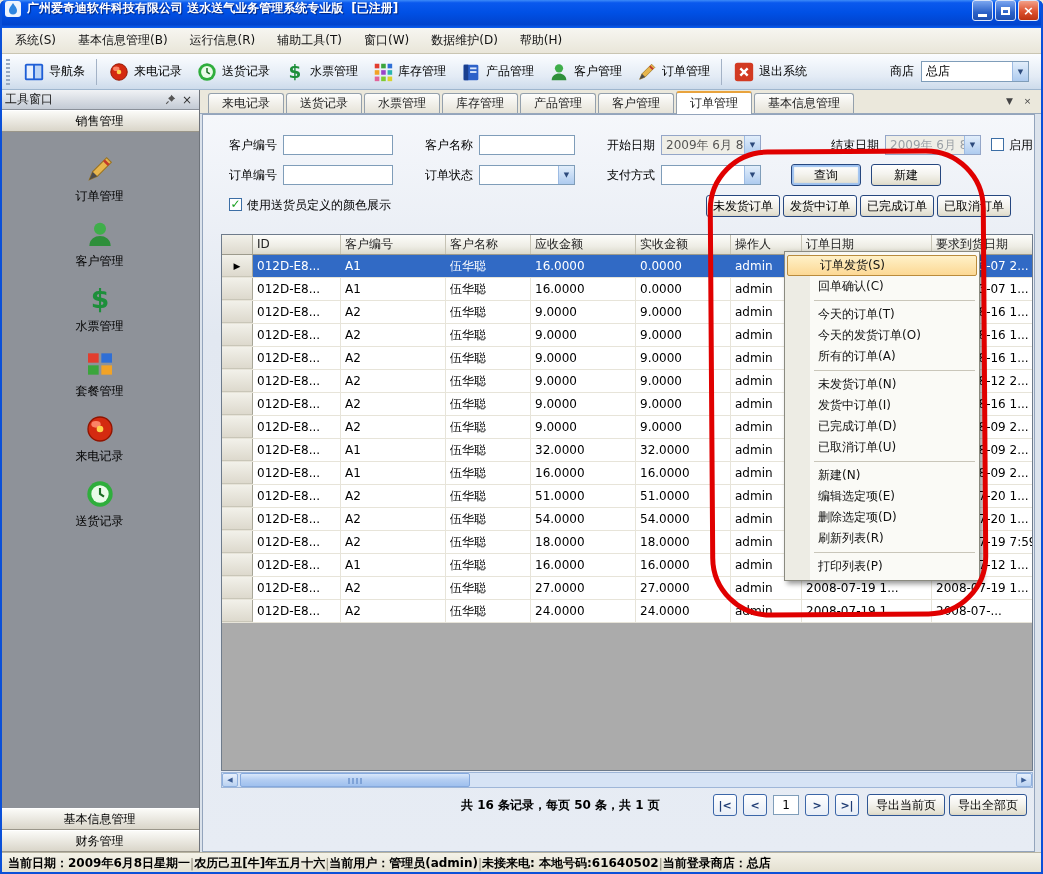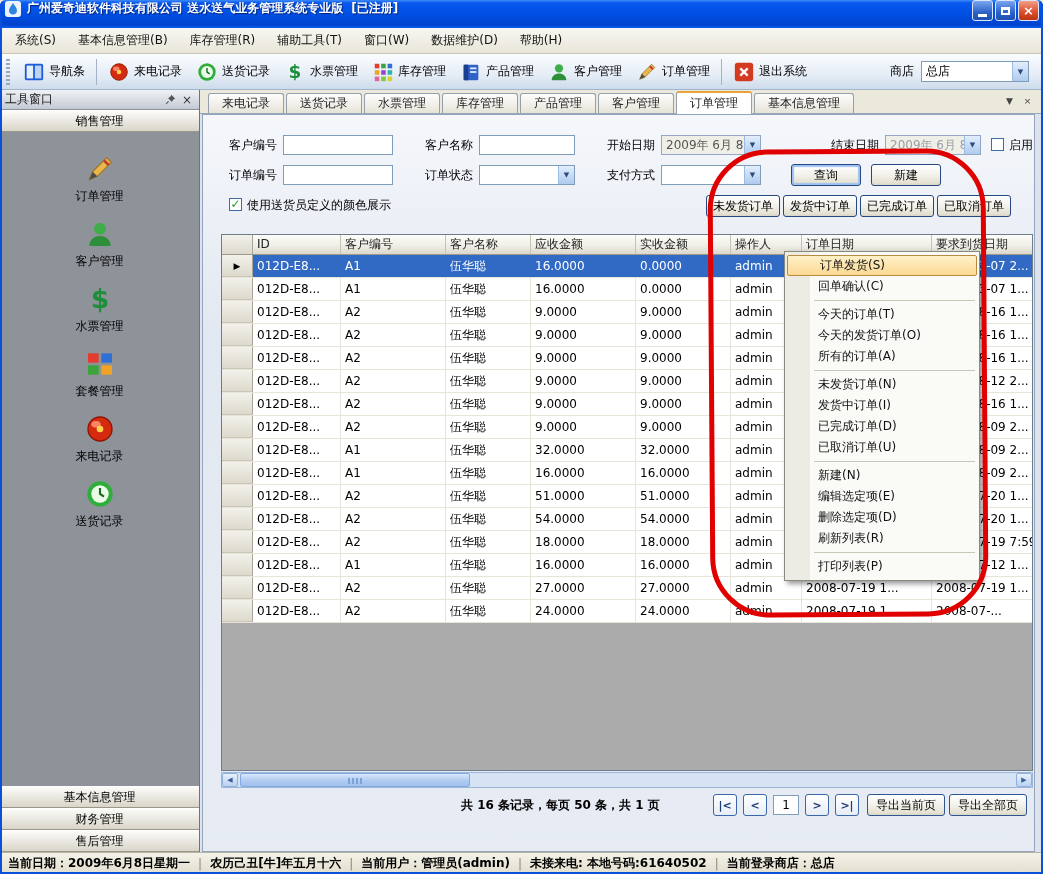--- a/index.html
+++ b/index.html
@@ -129,21 +129,21 @@
   .ctx-item { height:21px; line-height:21px; padding-left:32px; color:#111; white-space:nowrap; cursor:default; }
   .ctx-item.hl { background:linear-gradient(#fff1c8,#fcd894); border:1px solid #b98b3c; border-radius:2px; line-height:19px; margin:0 1px; }
   .ctx-sep { height:1px; background:#c9c6ba; margin:3px 3px 3px 28px; }
 
   
   .annotation { position:absolute; left:506px; top:34px; width:278px; height:468px; border:5px solid #e00000;
     border-radius:60px; z-index:60; pointer-events:none; transform:rotate(-0.4deg); }
 
   
   .statusbar { position:absolute; left:0; right:0; bottom:0; height:22px; background:linear-gradient(#f4f2e8,#e2dece);
-    border-top:1px solid #b8b4a2; display:flex; align-items:center; padding:8px 8px; gap:8px; font-weight:bold; white-space:nowrap; overflow:hidden; }
+    border-top:1px solid #b8b4a2; display:flex; align-items:center; padding:8px 8px; gap:0; font-weight:bold; white-space:nowrap; overflow:hidden; }
   .sb-sep { color:#8a8778; font-weight:normal; }
 
   .window-frame { position:absolute; inset:0; border:2px solid #0b50d8; border-top:none; border-radius:6px 6px 0 0;
     pointer-events:none; z-index:200; }
 </style>
 </head>
 <body>
 
 <div class="titlebar">
   <span class="app-icon"><svg viewBox="0 0 18 18">
@@ -159,21 +159,21 @@
     <span class="win-btn">
         <span class="g-max"></span>
       </span>
     <span class="win-btn close">×</span>
   </span>
 </div>
 
 <div class="menubar">
     <div class="menu-item">系统(S)</div>
     <div class="menu-item">基本信息管理(B)</div>
-    <div class="menu-item">库存管理(R)</div>
+    <div class="menu-item">运行信息(R)</div>
     <div class="menu-item">辅助工具(T)</div>
     <div class="menu-item">窗口(W)</div>
     <div class="menu-item">数据维护(D)</div>
     <div class="menu-item">帮助(H)</div>
   </div>
 
 <div class="toolbar">
   <div class="grip"></div>
   <div class="tb-items">
       <div class="tb-btn">
@@ -323,21 +323,20 @@
               <circle cx="12" cy="12" r="9.5" fill="#2fae3c"></circle>
               <circle cx="12" cy="12" r="6.5" fill="#eafbe8"></circle>
               <path d="M12 7.5 V12 L15 14" stroke="#1a6b22" stroke-width="1.6" fill="none"></path>
             </svg></span>
           <div class="side-label">送货记录</div>
         </div>
       </div>
     <div class="side-bottom">
         <div class="side-group">基本信息管理</div>
         <div class="side-group">财务管理</div>
-        <div class="side-group">售后管理</div>
       </div>
   </div>
 
   <div class="content">
     <div class="tabstrip-row">
       <div class="tabstrip">
           <div class="tab">来电记录</div>
           <div class="tab">送货记录</div>
           <div class="tab">水票管理</div>
           <div class="tab">库存管理</div>

